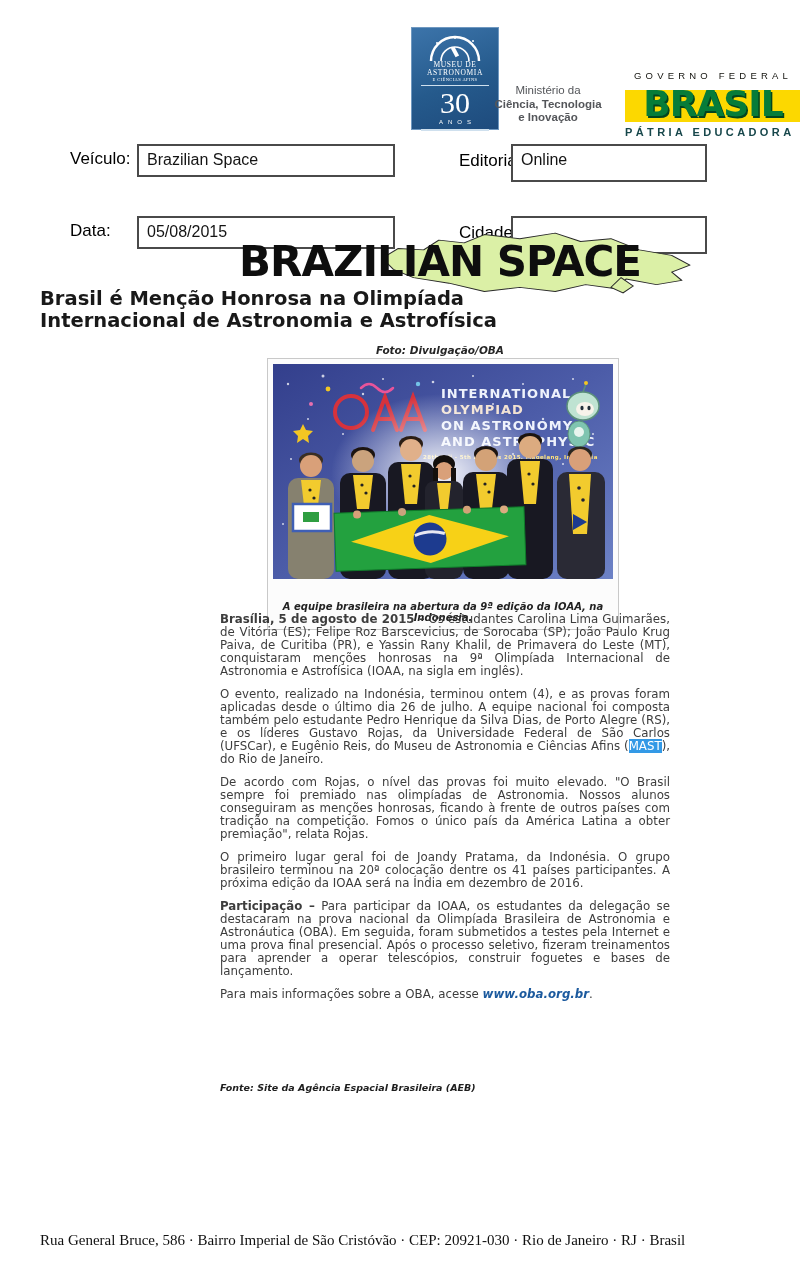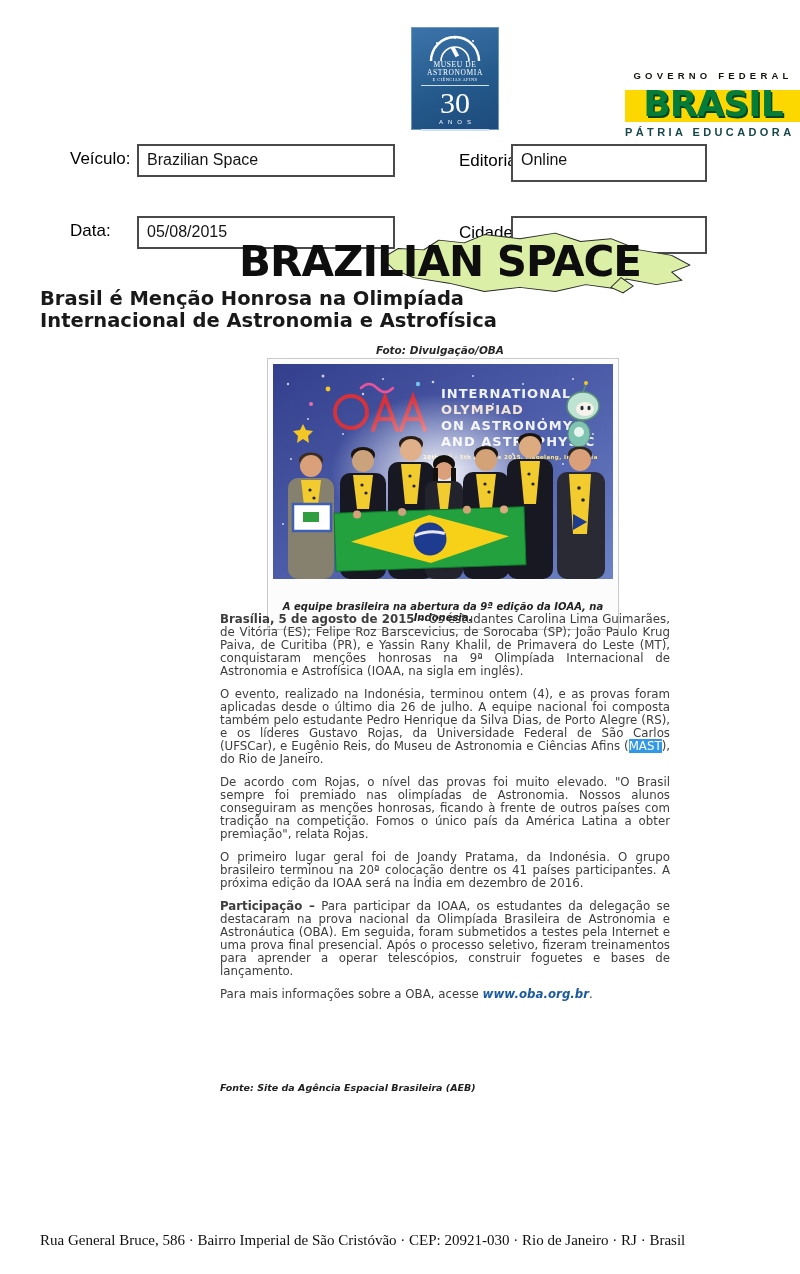--- a/index.html
+++ b/index.html
@@ -15,21 +15,21 @@
   .mlhr{height:1px;background:#cfe0ee;margin:2px 9px;}
   .ml30{font-family:"Liberation Serif",serif;font-size:30px;line-height:30px;font-weight:normal;}
   .mlanos{font-size:6px;letter-spacing:5px;padding-left:5px;line-height:8px;}
   .mlhr2{height:2px;background:#cfe0ee;margin:3px 9px 0;}
 
   .ministry{position:absolute;left:452px;top:84px;width:112px;text-align:center;color:#54565a;
     font-size:11.5px;line-height:13.5px;}
   .min2,.min3{font-weight:bold;}
 
   .brasil{position:absolute;left:585px;top:70px;width:176px;}
-  .gf{font-size:9.5px;font-weight:bold;color:#14140f;letter-spacing:4.2px;text-align:center;white-space:nowrap;}
+  .gf{font-size:9.5px;font-weight:normal;color:#14140f;letter-spacing:4.2px;text-align:center;white-space:nowrap;}
   .brasil-mid{position:relative;height:42px;margin-top:2px;}
   .yellowband{position:absolute;left:0;right:0;top:7px;bottom:3px;background:#fcd800;}
   .brasil-word{position:absolute;width:100%;text-align:center;font-size:36px;font-weight:bold;color:#067c39;
     letter-spacing:-1px;line-height:42px;text-shadow:1.5px 1.5px 0 #02451f;font-family:"DejaVu Sans",sans-serif;}
   .pe{font-size:11px;font-weight:bold;color:#17474b;letter-spacing:3.4px;margin-top:1px;white-space:nowrap;}
 
   
   .flabel{position:absolute;font-size:17px;color:#000;}
   .fbox{position:absolute;background:#fff;border:2px solid #4a4a4a;font-size:16px;color:#141414;
     padding:5px 8px;box-sizing:border-box;}
@@ -80,20 +80,25 @@
     </svg>
     <div class="ml1">MUSEU DE</div>
     <div class="ml2">ASTRONOMIA</div>
     <div class="ml3">E CIÊNCIAS AFINS</div>
     <div class="mlhr"></div>
     <div class="ml30">30</div>
     <div class="mlanos">ANOS</div>
     <div class="mlhr2"></div>
   </div>
 
+  <div class="ministry">
+    <div class="min1">Ministério da</div>
+    <div class="min2">Ciência, Tecnologia</div>
+    <div class="min3">e Inovação</div>
+  </div>
 
   <div class="brasil">
     <div class="gf">GOVERNO FEDERAL</div>
     <div class="brasil-mid">
       <div class="yellowband"></div>
       <div class="brasil-word">BRASIL</div>
     </div>
     <div class="pe">PÁTRIA EDUCADORA</div>
   </div>
 

